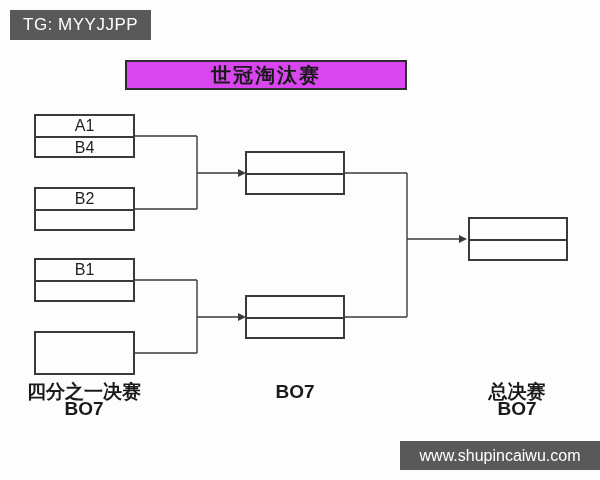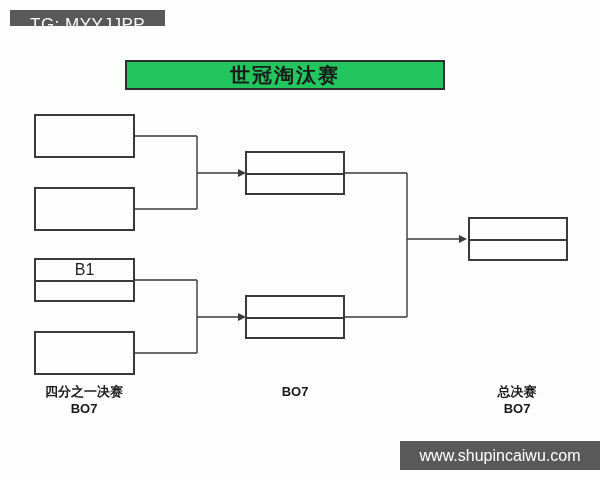--- a/index.html
+++ b/index.html
@@ -11,46 +11,46 @@
     position: relative;
     width: 600px;
     height: 480px;
     background: #fdfdfd;
     overflow: hidden;
   }
   
   .badge {
     position: absolute;
     left: 10px; top: 10px;
-    height: 16px;
-    padding: 0 20px;
+    height: 30px;
+    padding: 0 13px;
     background: #595959;
     color: #ffffff;
     font-size: 17px;
     line-height: 30px;
     letter-spacing: 0.5px;
   }
   .footer-bar {
     position: absolute;
     left: 400px; top: 441px;
     width: 200px; height: 29px;
     background: #595959;
     color: #ffffff;
     font-size: 16px;
     line-height: 29px;
     text-align: center;
   }
   
   .title-box {
     position: absolute;
     left: 125px; top: 60px;
-    width: 320px; height: 30px;
+    width: 282px; height: 30px;
     border: 2px solid #2d2d2d;
     box-sizing: border-box;
-    background: #22c55e;
+    background: #d946ef;
     font-size: 20px;
     font-weight: bold;
     color: #1a1a1a;
     text-align: center;
     line-height: 26px;
     letter-spacing: 2px;
   }
   
   .match {
     position: absolute;
@@ -80,21 +80,21 @@
     left: 0; top: 0;
     width: 600px; height: 480px;
     pointer-events: none;
   }
   
   .round-label {
     position: absolute;
     top: 383px;
     width: 160px;
     text-align: center;
-    font-size: 13px;
+    font-size: 19px;
     font-weight: bold;
     color: #1a1a1a;
     line-height: 17px;
   }
   .round-label.r1 { left: 4px; }
   .round-label.r2 { left: 215px; }
   .round-label.r3 { left: 437px; }
 </style>
 </head>
 <body>
@@ -115,23 +115,26 @@
       <path d="M345 173 H407 M345 317 H407 M407 173 V317 M407 239 H460"></path>
     </g>
     <g fill="#3a3a3a" stroke="none">
       <polygon points="238,169 246,173 238,177"></polygon>
       <polygon points="238,313 246,317 238,321"></polygon>
       <polygon points="459,235 467,239 459,243"></polygon>
     </g>
   </svg>
 
   <div class="match qf1">
+    <div class="cell top">A1</div>
+    <div class="cell">B4</div>
   </div>
 
   <div class="match qf2">
+    <div class="cell top">B2</div>
   </div>
 
   <div class="match qf3">
     <div class="cell top">B1</div>
   </div>
 
   <div class="match qf4">
   </div>
 
   <div class="match sf1">

